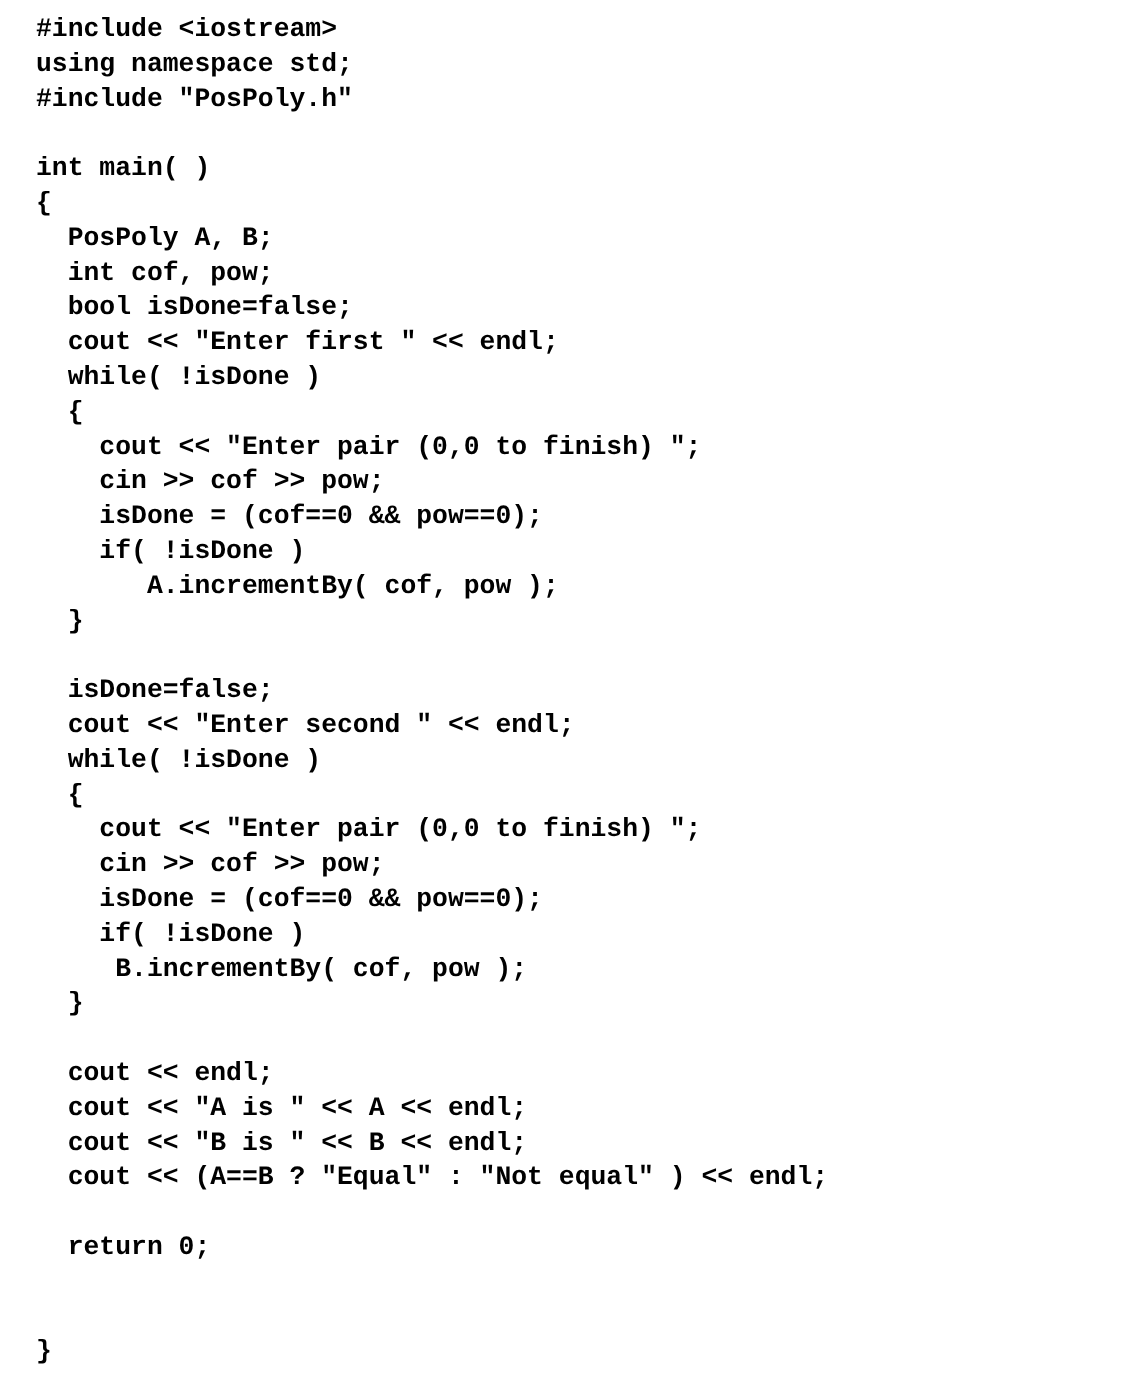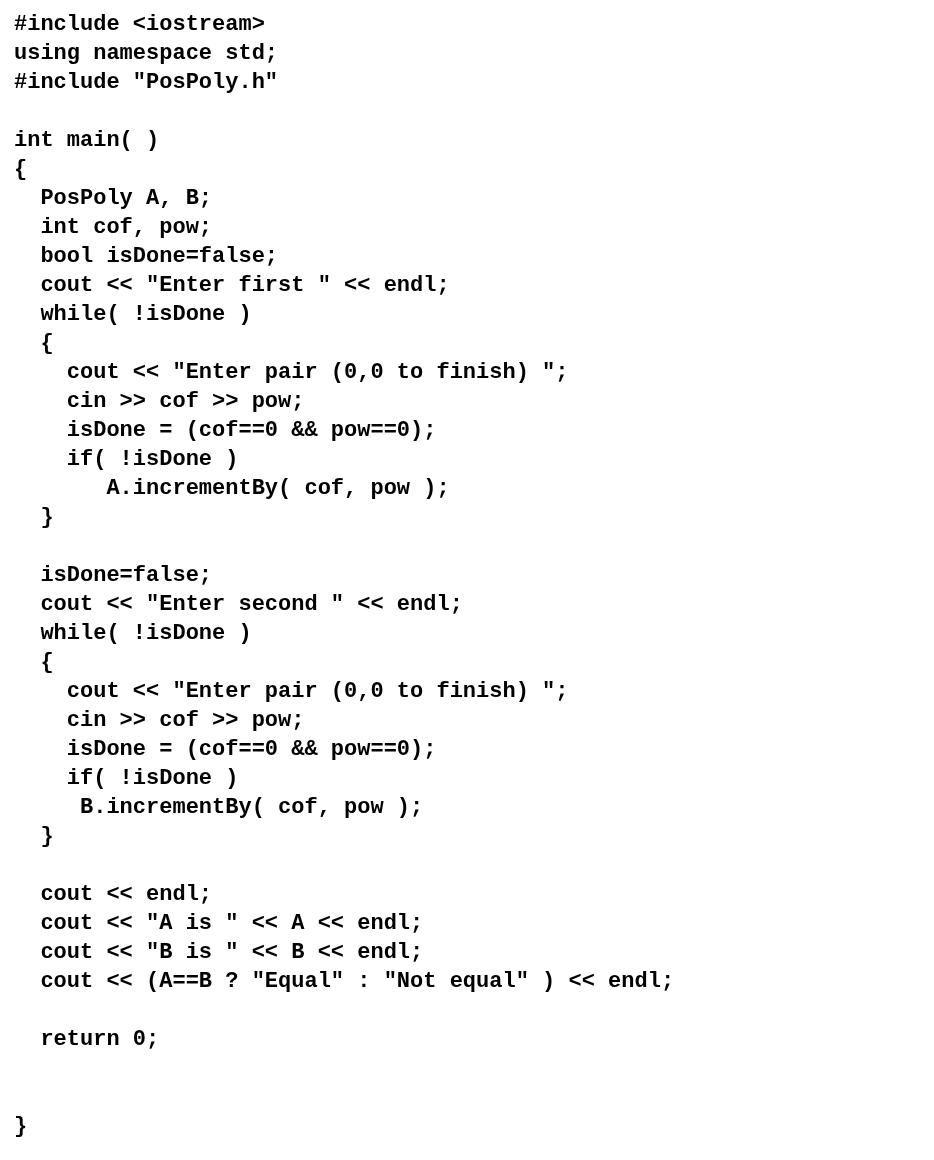--- a/index.html
+++ b/index.html
@@ -9,21 +9,21 @@
     width: 934px;
     height: 1160px;
   }
   pre.code {
     font-family: "Courier New", Courier, monospace;
     font-weight: bold;
     font-size: 22px;
     line-height: 29px;
     color: #000000;
     margin: 0;
-    padding: 10px 14px;
+    padding: 10px 30px;
     white-space: pre;
   }
   .line { display: block; }
 </style>
 </head>
 <body>
 
 <pre class="code" id="code-block"><span class="line">#include &lt;iostream&gt;</span><span class="line">using namespace std;</span><span class="line">#include "PosPoly.h"</span><span class="line">&nbsp;</span><span class="line">int main( )</span><span class="line">{</span><span class="line">  PosPoly A, B;</span><span class="line">  int cof, pow;</span><span class="line">  bool isDone=false;</span><span class="line">  cout &lt;&lt; "Enter first " &lt;&lt; endl;</span><span class="line">  while( !isDone )</span><span class="line">  {</span><span class="line">    cout &lt;&lt; "Enter pair (0,0 to finish) ";</span><span class="line">    cin &gt;&gt; cof &gt;&gt; pow;</span><span class="line">    isDone = (cof==0 &amp;&amp; pow==0);</span><span class="line">    if( !isDone )</span><span class="line">       A.incrementBy( cof, pow );</span><span class="line">  }</span><span class="line">&nbsp;</span><span class="line">  isDone=false;</span><span class="line">  cout &lt;&lt; "Enter second " &lt;&lt; endl;</span><span class="line">  while( !isDone )</span><span class="line">  {</span><span class="line">    cout &lt;&lt; "Enter pair (0,0 to finish) ";</span><span class="line">    cin &gt;&gt; cof &gt;&gt; pow;</span><span class="line">    isDone = (cof==0 &amp;&amp; pow==0);</span><span class="line">    if( !isDone )</span><span class="line">     B.incrementBy( cof, pow );</span><span class="line">  }</span><span class="line">&nbsp;</span><span class="line">  cout &lt;&lt; endl;</span><span class="line">  cout &lt;&lt; "A is " &lt;&lt; A &lt;&lt; endl;</span><span class="line">  cout &lt;&lt; "B is " &lt;&lt; B &lt;&lt; endl;</span><span class="line">  cout &lt;&lt; (A==B ? "Equal" : "Not equal" ) &lt;&lt; endl;</span><span class="line">&nbsp;</span><span class="line">  return 0;</span><span class="line">&nbsp;</span><span class="line">&nbsp;</span><span class="line">}</span></pre>
 
 </body></html>

